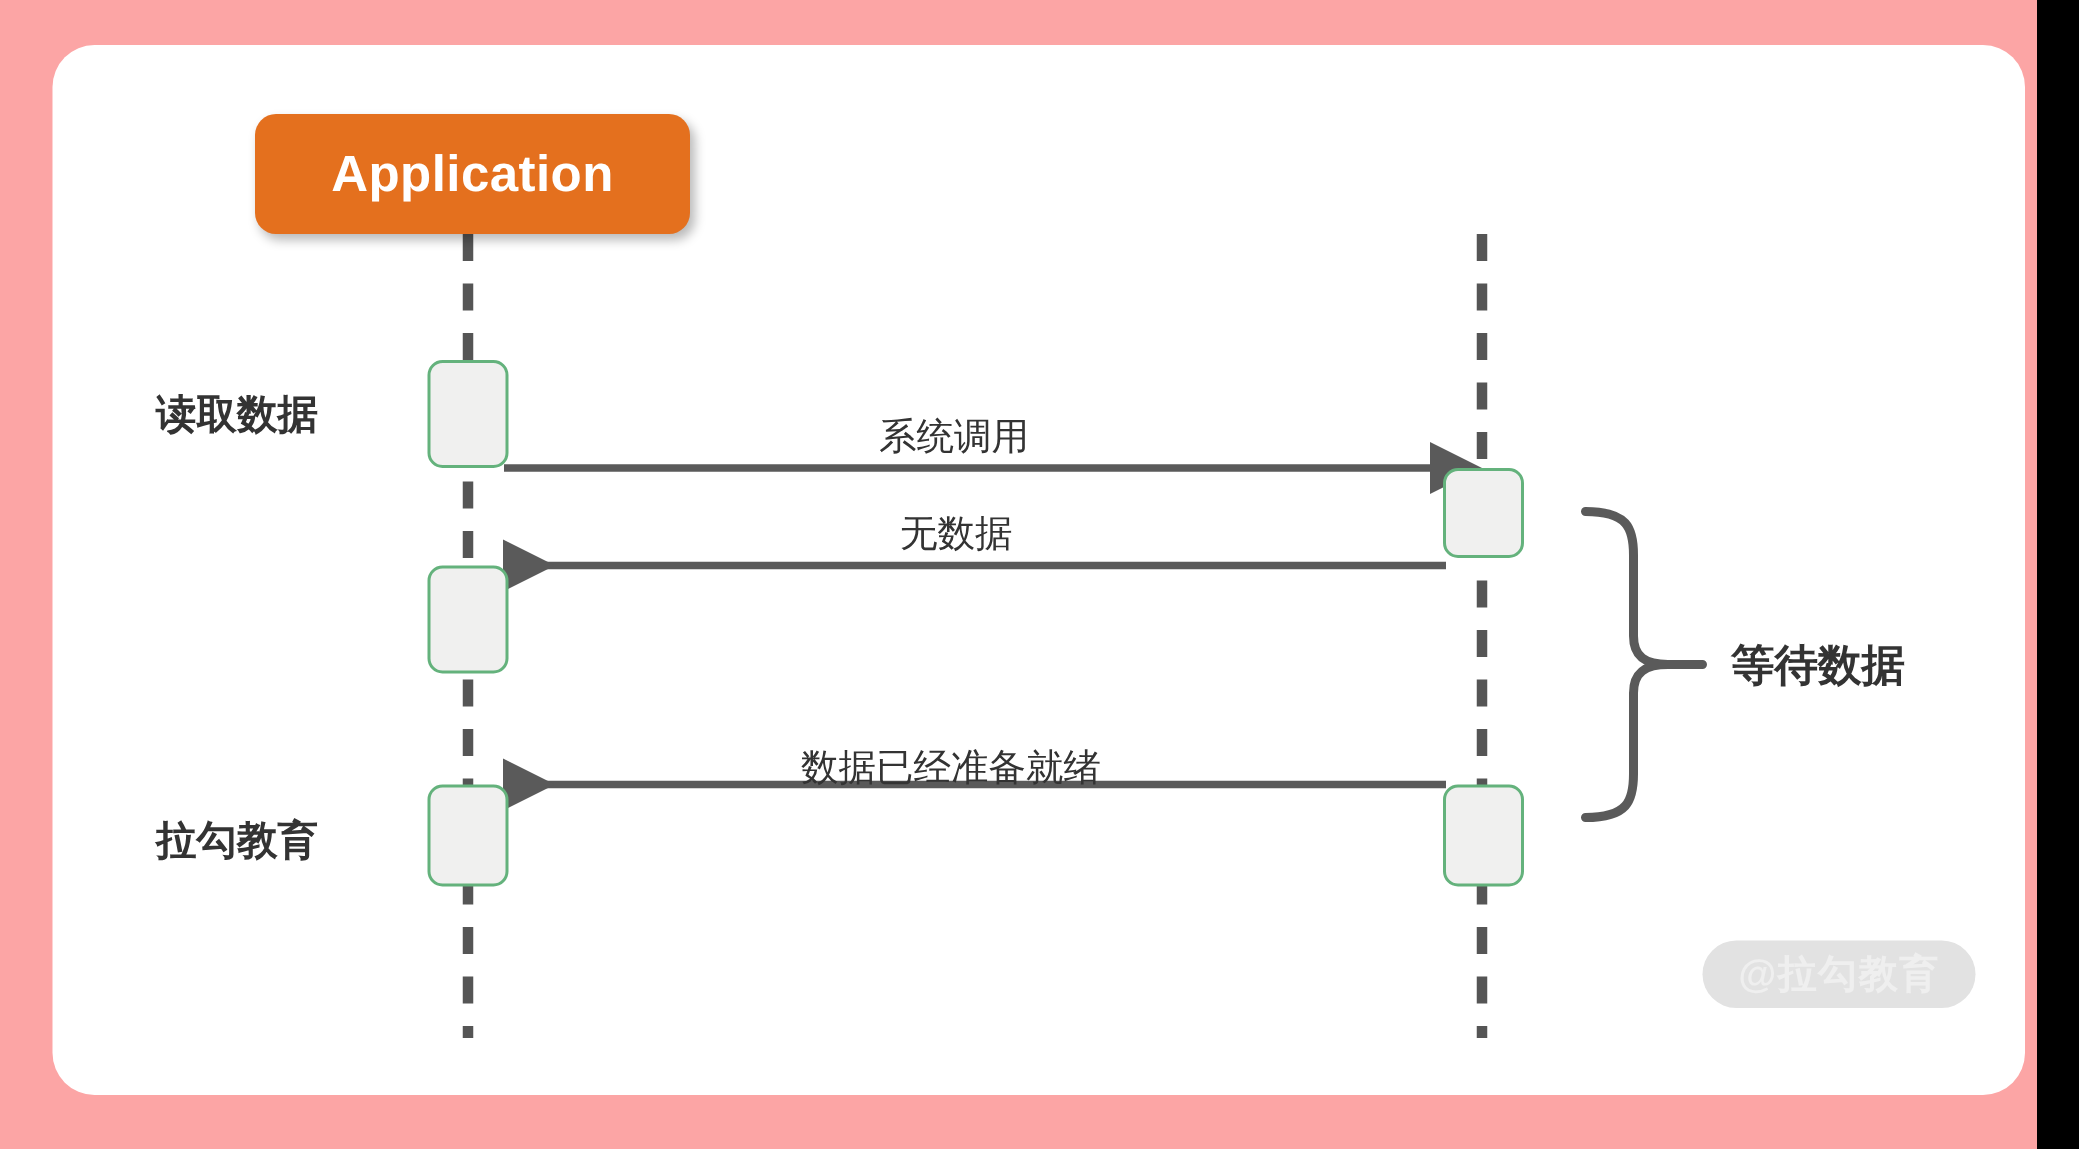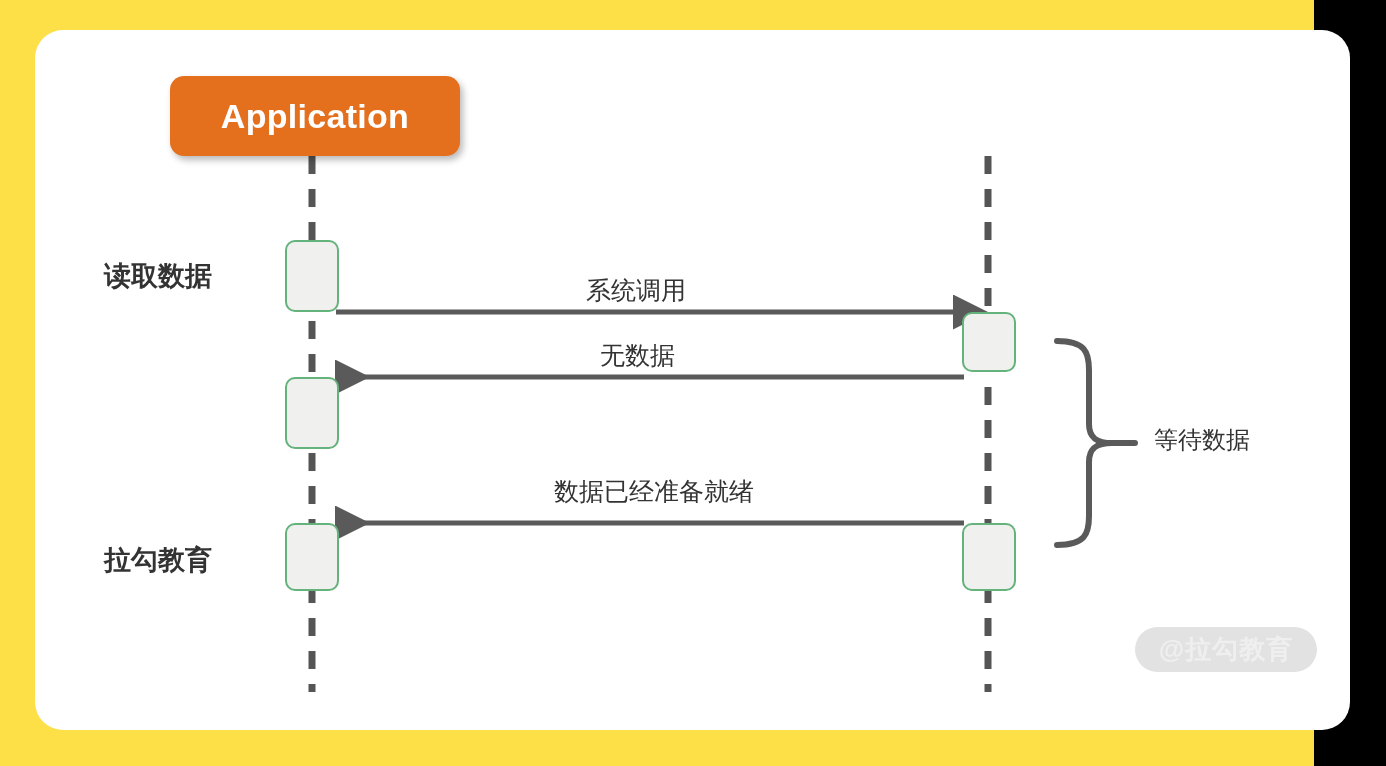--- a/index.html
+++ b/index.html
@@ -9,21 +9,22 @@
     width: 1386px;
     height: 766px;
     overflow: hidden;
     font-family: "Liberation Sans", "DejaVu Sans", sans-serif;
   }
 
   #stage {
     position: relative;
     width: 1314px;
     height: 766px;
-    background: #fde047;
+    background: #fca5a5;
+    padding-left: 44px;
   }
 
   
   #card {
     position: absolute;
     left: 35px;
     top: 30px;
     width: 1315px;
     height: 700px;
     background: #ffffff;
@@ -93,22 +94,22 @@
     color: #333333;
     font-size: 25px;
     font-weight: normal;
     white-space: nowrap;
     text-align: center;
     font-family: "Liberation Sans", "DejaVu Sans", sans-serif;
   }
   .side-label {
     position: absolute;
     color: #333333;
-    font-size: 24px;
-    font-weight: normal;
+    font-size: 29px;
+    font-weight: bold;
     white-space: nowrap;
   }
 
   
   #watermark {
     position: absolute;
     left: 1135px;
     top: 627px;
     width: 182px;
     height: 45px;
@@ -186,20 +187,20 @@
   <div class="activation" style="left:962px; top:523px; width:54px; height:68px;"></div>
 
   <div class="cn-label" style="left:84px; top:258px;">读取数据</div>
 
   <div class="cn-label" style="left:84px; top:542px;">拉勾教育</div>
 
   <div class="msg-label" style="left:586px; top:274px;">系统调用</div>
 
   <div class="msg-label" style="left:600px; top:339px;">无数据</div>
 
-  <div class="msg-label" style="left:534px; top:475px;margin-left:20px;">数据已经准备就绪</div>
+  <div class="msg-label" style="left:534px; top:495px;">数据已经准备就绪</div>
 
 
   <div class="side-label" style="left:1154px; top:424px;">等待数据</div>
 
   <div id="watermark">@拉勾教育</div>
 
 </div>
 
 </body></html>

